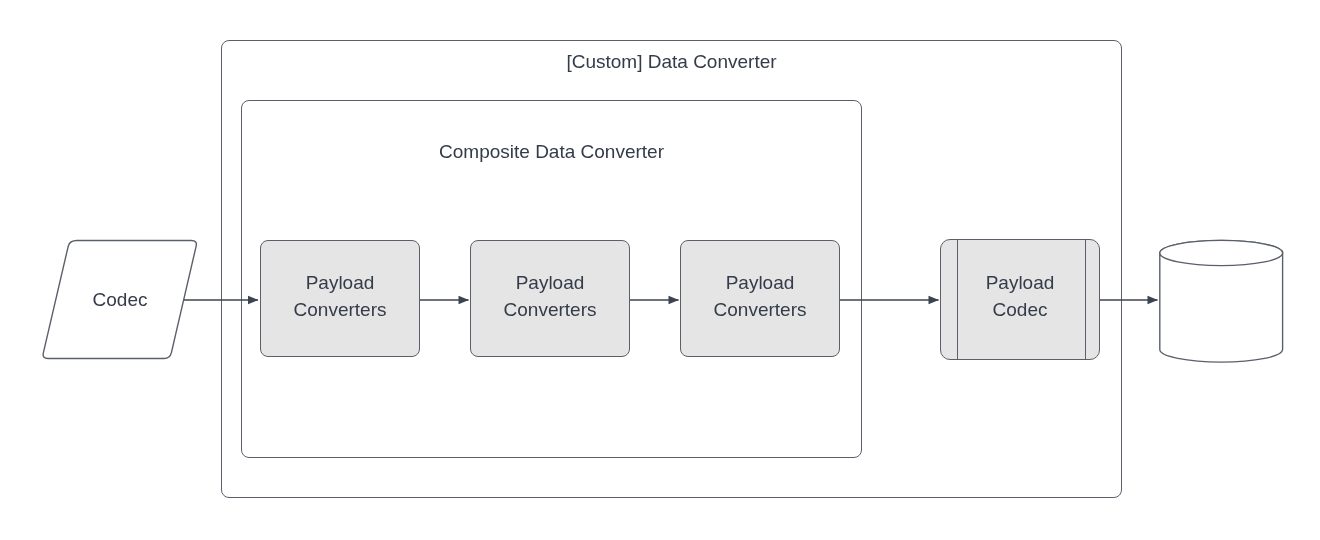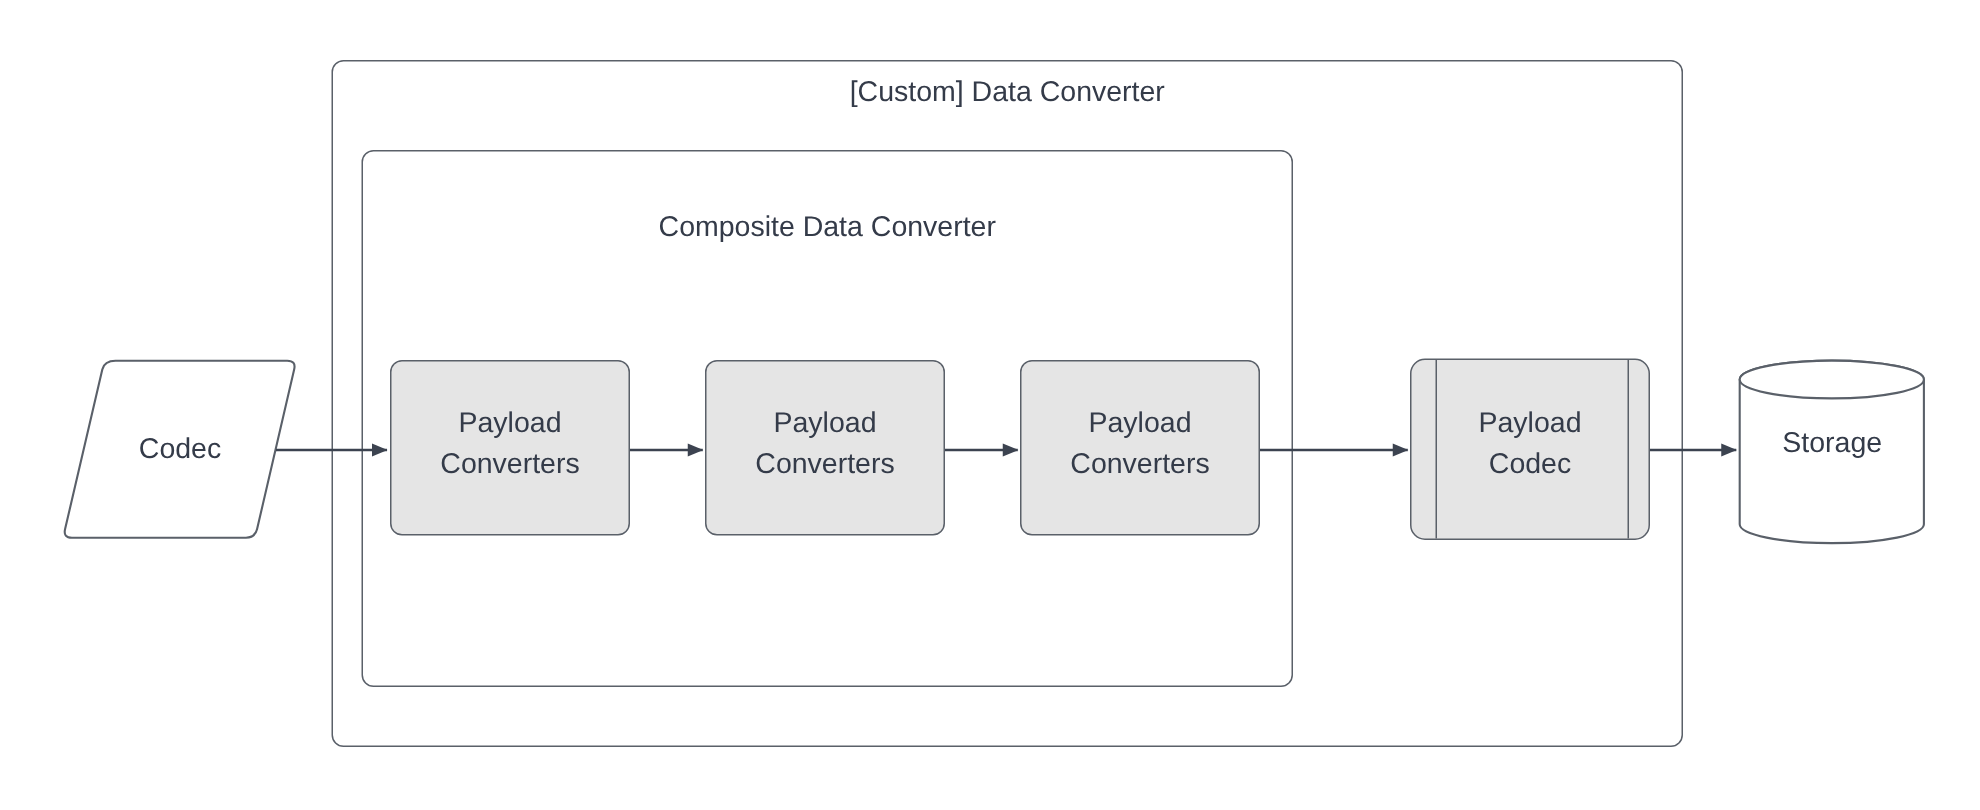--- a/index.html
+++ b/index.html
@@ -82,21 +82,20 @@
       <div>Payload</div>
       <div>Codec</div>
     </div>
   </div>
 
   <svg style="left:1159px;top:239px;" width="125" height="126" viewBox="0 0 125 126">
     <path class="shape-path" d="M 0.8,14 A 61.4,12.6 0 0 1 123.6,14 L 123.6,110.5 A 61.4,12.6 0 0 1 0.8,110.5 Z"></path>
     <ellipse class="shape-path" cx="62.2" cy="14" rx="61.4" ry="12.6"></ellipse>
   </svg>
   <div class="label" style="left:1159px;top:282px;width:125px;">
-    <div>Storage</div>
   </div>
 
   <svg class="arrows-layer" width="1320" height="540" viewBox="0 0 1320 540">
     <defs>
       <marker id="arrowhead" viewBox="0 0 12 12" refX="11" refY="6" markerWidth="12" markerHeight="12" markerUnits="userSpaceOnUse" orient="auto">
         <path class="arrowhead-path" d="M1,1.7 L11.4,6 L1,10.3 Z"></path>
       </marker>
     </defs>
     <line class="arrow-line" x1="184" y1="300" x2="258" y2="300" marker-end="url(#arrowhead)"></line>
     <line class="arrow-line" x1="420" y1="300" x2="468.5" y2="300" marker-end="url(#arrowhead)"></line>

